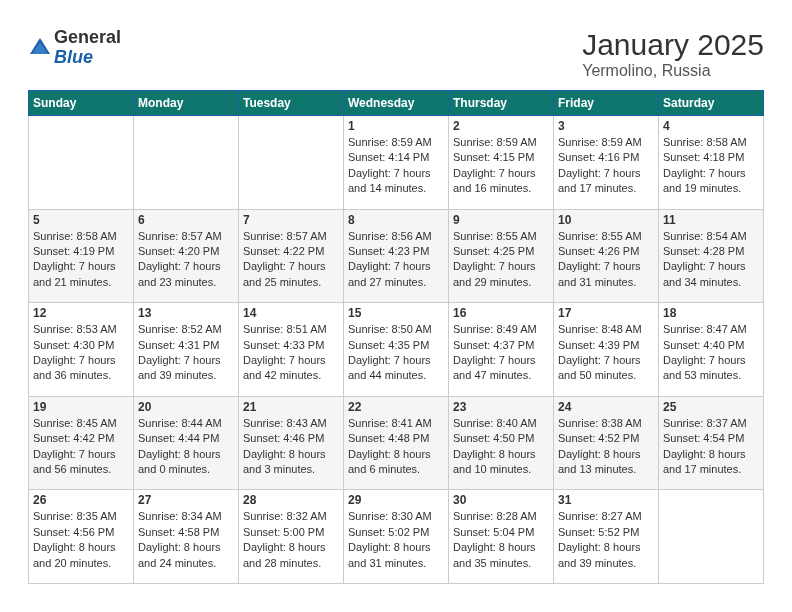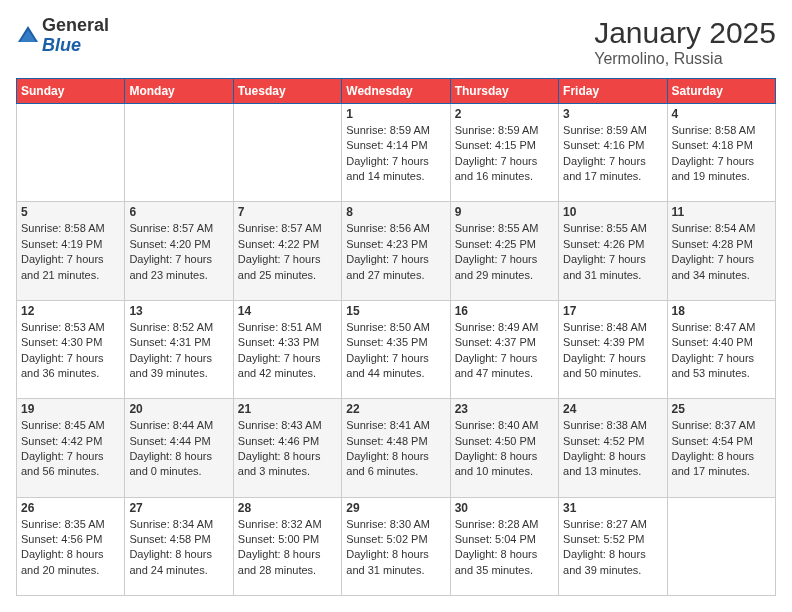--- a/index.html
+++ b/index.html
@@ -6,21 +6,21 @@
     body {
       width: 792px;
       height: 612px;
       font-family: Arial, sans-serif;
       background: #fff;
       overflow: hidden;
     }
     .page {
       width: 792px;
       height: 612px;
-      padding: 16px;
+      padding: 28px;
       display: flex;
       flex-direction: column;
     }
     .header {
       display: flex;
       justify-content: space-between;
       align-items: flex-start;
       margin-bottom: 10px;
     }
     .logo {
@@ -61,21 +61,21 @@
       color: #555;
     }
     .calendar {
       flex: 1;
       border: 1px solid #ccc;
       border-collapse: collapse;
       width: 100%;
       table-layout: fixed;
     }
     .calendar th {
-      background: #ef4444;
+      background: #0f766e;
       color: #fff;
       font-size: 12px;
       font-weight: bold;
       padding: 5px 4px;
       text-align: left;
       border: 1px solid #1a5fa8;
     }
     .calendar td {
       border: 1px solid #ccc;
       vertical-align: top;

